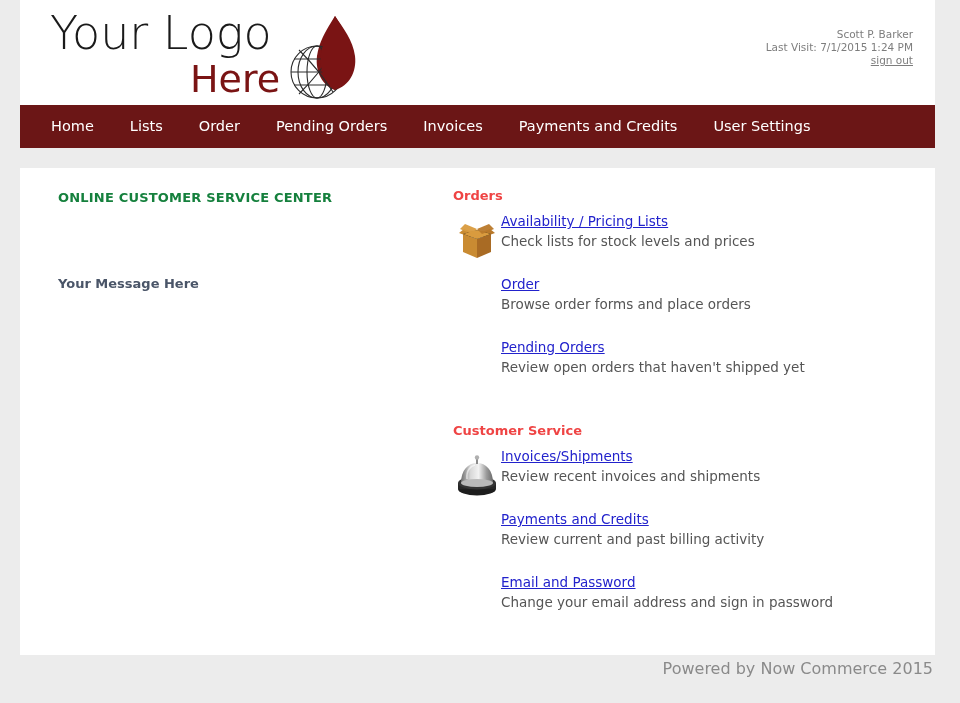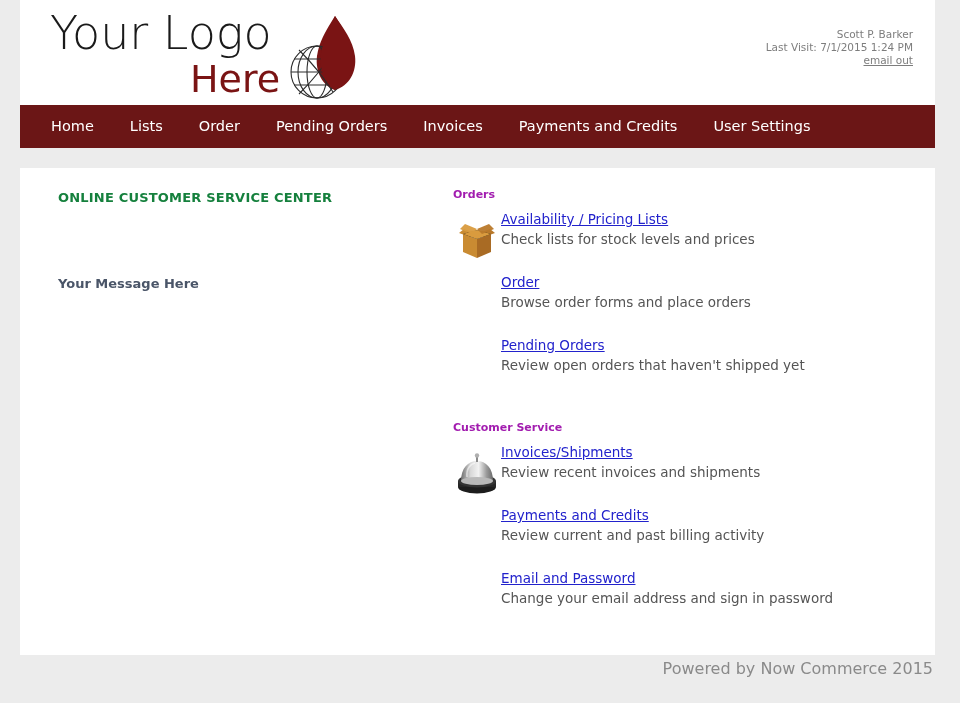--- a/index.html
+++ b/index.html
@@ -154,23 +154,23 @@
     width: 460px;
   }
   .section {
     position: relative;
   }
   .section + .section {
     margin-top: 46px;
   }
   .section-title {
     font-family: "DejaVu Sans", sans-serif;
-    font-size: 11px;
+    font-size: 13px;
     font-weight: bold;
-    color: #a21caf;
+    color: #ef4444;
     margin-bottom: 10px;
   }
   .section-icon {
     position: absolute;
     left: 2px;
     top: 32px;
     width: 44px;
     height: 42px;
   }
   .items {
@@ -237,21 +237,21 @@
             <path d="M14 80 C 26 68, 38 54, 48 38"></path>
           </g>
           <path d="M50 2 C 44 16, 38 27, 36 40 C 34 56, 40 70, 50 76 C 62 70, 70 56, 68 42 C 66 26, 57 13, 50 2 Z" fill="#7a1414"></path>
         </svg>
       </div>
     </div>
 
     <div class="userbox">
       <div>Scott P. Barker</div>
       <div>Last Visit: 7/1/2015 1:24 PM</div>
-      <div><a href="#">email out</a></div>
+      <div><a href="#">sign out</a></div>
     </div>
 
   </div>
 
   <div class="navbar">
     <div class="navlist">
       <a class="navitem" href="#">Home</a>
       <a class="navitem" href="#">Lists</a>
       <a class="navitem" href="#">Order</a>
       <a class="navitem" href="#">Pending Orders</a>

